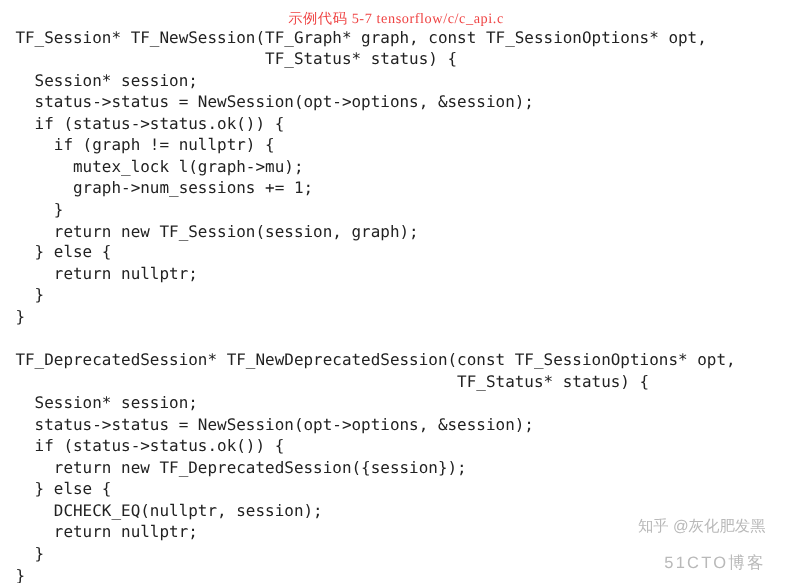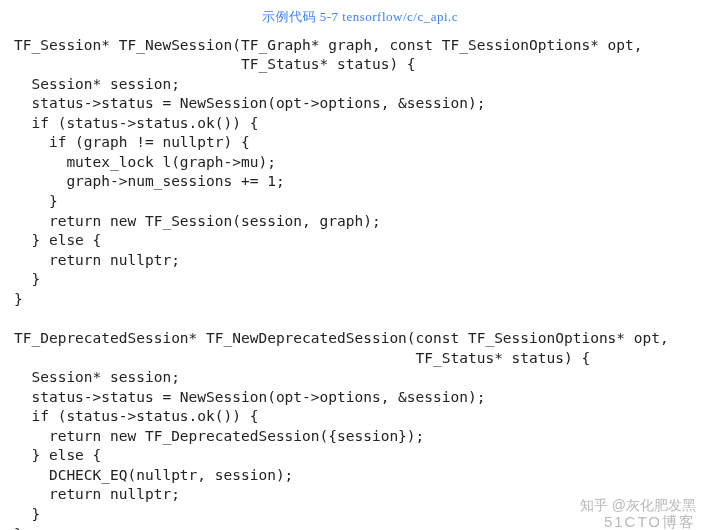--- a/index.html
+++ b/index.html
@@ -11,39 +11,38 @@
       font-family: "Lucida Console", Monaco, Consolas, monospace;
       font-size: 14.5px;
       line-height: 1.35;
       color: #2b2b2b;
       position: relative;
     }
     .title {
       text-align: center;
       font-family: SimSun, "宋体", serif;
       font-size: 13px;
-      color: #3b82f6;
-      margin-bottom: 10px;
+      color: #ef4444;
       letter-spacing: 0.5px;
     }
     pre.code {
       margin: 0;
       white-space: pre;
       font-family: "Lucida Console", Monaco, Consolas, monospace;
       font-weight: 500;
       color: #222;
     }
     .wm {
       position: absolute;
       right: 24px;
       color: #b9b9b9;
       font-family: "Microsoft YaHei", SimHei, sans-serif;
       pointer-events: none;
     }
-    .wm1 { bottom: 37px; font-size: 14px; }
+    .wm1 { bottom: 54px; font-size: 14px; }
     .wm2 { bottom: 20px; font-size: 15px; letter-spacing: 2px; }
   </style>
 </head>
 <body>
 
 <div class="title">示例代码 5-7  tensorflow/c/c_api.c</div>
 
 <pre class="code">TF_Session* TF_NewSession(TF_Graph* graph, const TF_SessionOptions* opt,
                           TF_Status* status) {
   Session* session;

